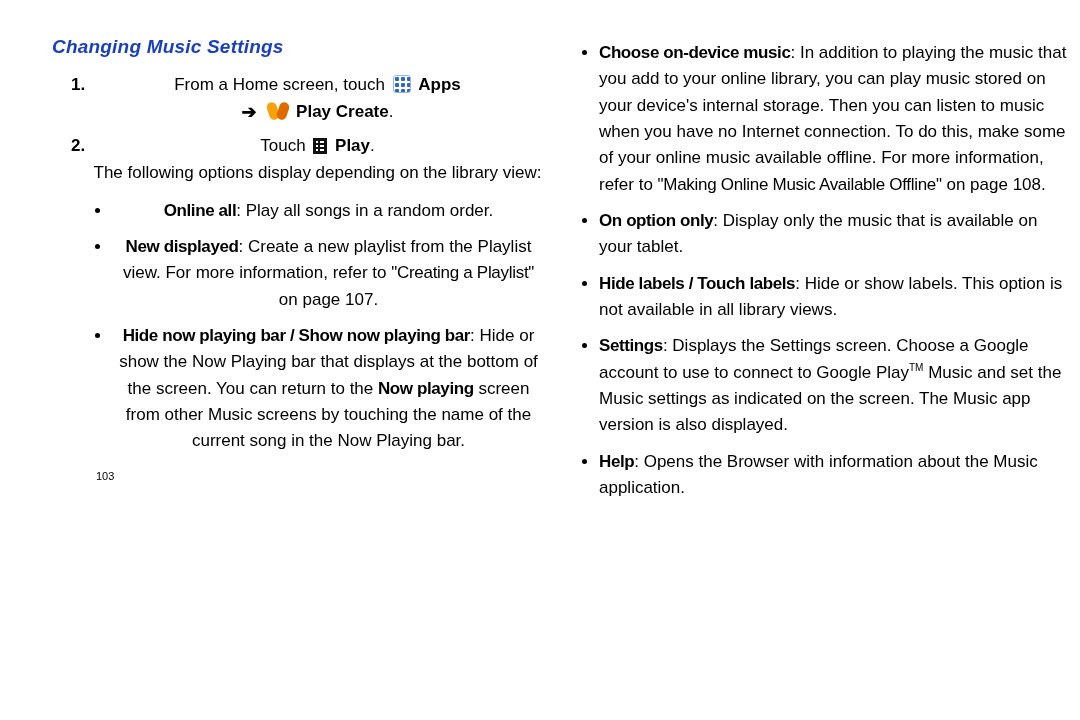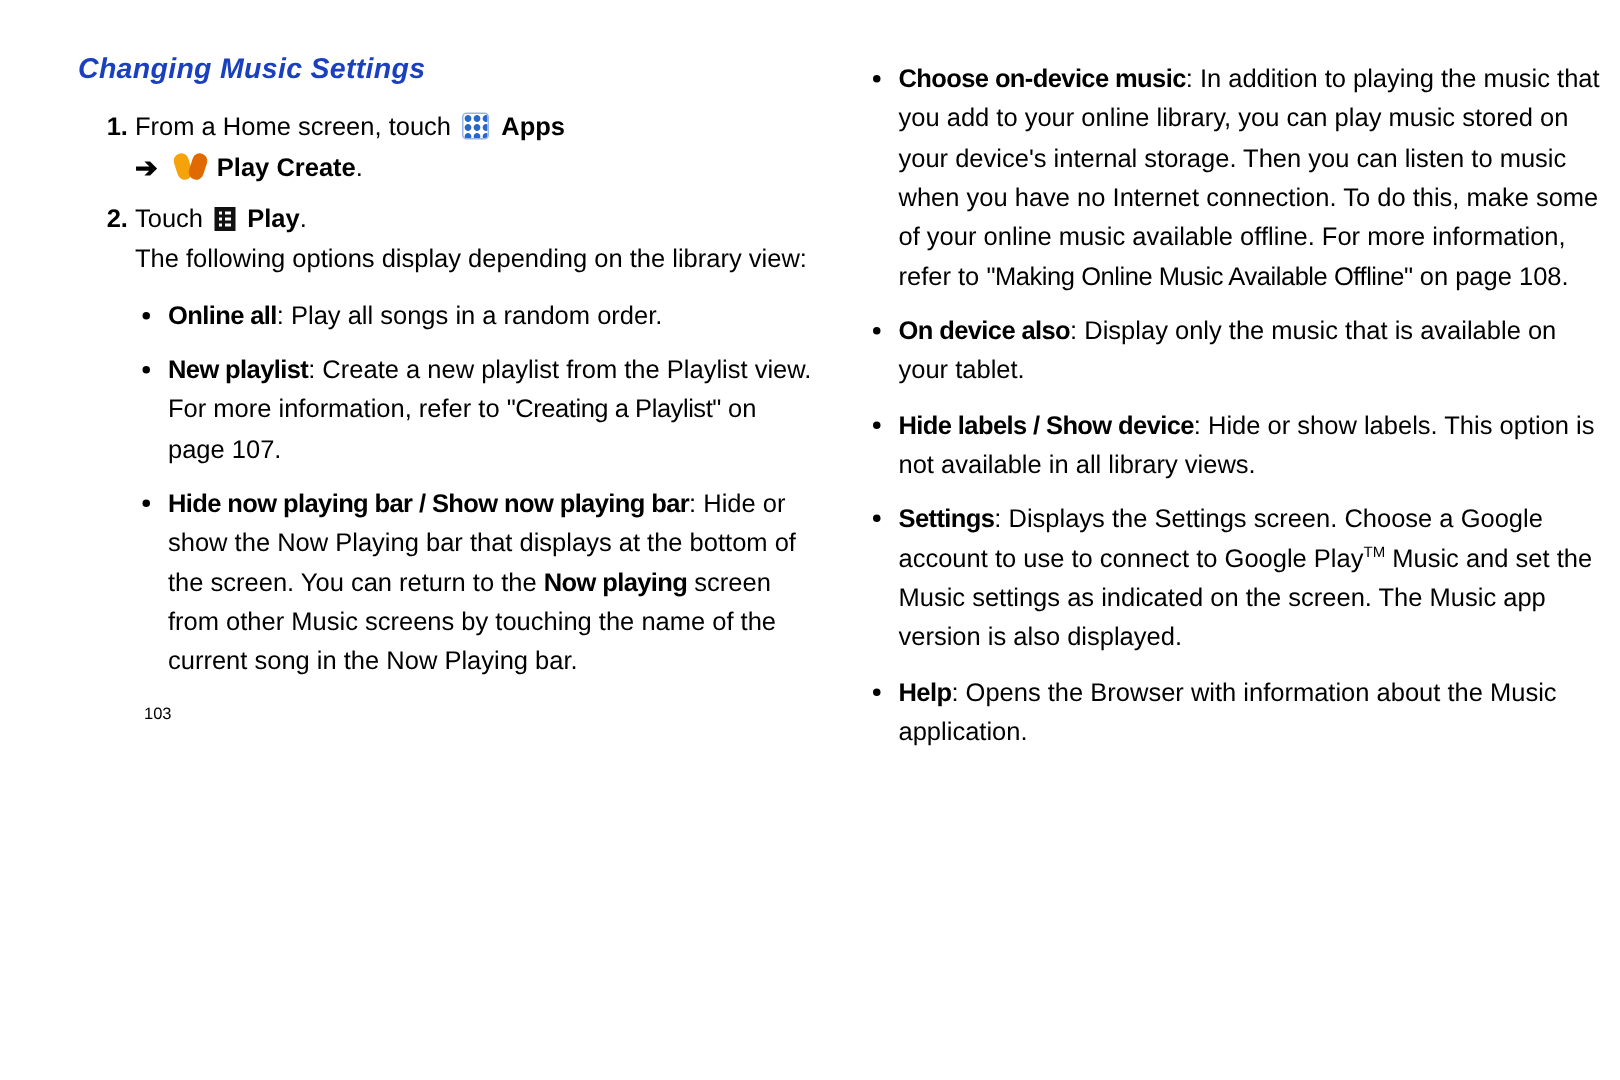--- a/index.html
+++ b/index.html
@@ -30,20 +30,21 @@
     font-size: 19px;
     margin: 0 0 14px 0;
     letter-spacing: 0.2px;
   }
   .intro {
     margin: 0 0 8px 18px;
   }
   ol.steps {
     margin: 0 0 0 38px;
     padding: 0;
+    text-align: center;
   }
   ol.steps > li {
     margin: 0 0 8px 0;
     line-height: 1.5;
   }
   ol.steps > li::marker {
     font-weight: 700;
   }
   .bold { font-weight: 700; }
   .arrow {
@@ -169,41 +170,41 @@
         <span>Touch </span>
         <span class="icon-menu"></span>
         <span class="bold">Play</span><span>.</span>
         <div class="step-tail">The following options display depending on the library view:</div>
 
         <ul class="bullets">
           <li>
             <span class="bold squish">Online all</span><span>: Play all songs in a random order.</span>
           </li>
           <li>
-            <span class="bold squish">New playlist</span><span>: Create a new playlist from the Playlist view. For more information, refer to</span>
+            <span class="bold squish">New displayed</span><span>: Create a new playlist from the Playlist view. For more information, refer to</span>
             <span class="refline">"Creating a Playlist"</span><span> on page 107.</span>
           </li>
           <li>
             <span class="bold squish">Hide now playing bar / Show now playing bar</span><span>: Hide or show the Now Playing bar that displays at the bottom of the screen. You can return to the </span><span class="bold squish">Now playing</span><span> screen from other Music screens by touching the name of the current song in the Now Playing bar.</span>
           </li>
         </ul>
       </li>
     </ol>
   </div>
 
   <div class="col">
     <ul class="bullets" style="margin-top:4px">
       <li>
         <span class="bold squish">Choose on-device music</span><span>: In addition to playing the music that you add to your online library, you can play music stored on your device's internal storage. Then you can listen to music when you have no Internet connection. To do this, make some of your online music available offline. For more information, refer to </span><span class="refline">"Making Online Music Available Offline"</span><span> on page 108.</span>
       </li>
       <li>
-        <span class="bold squish">On device also</span><span>: Display only the music that is available on your tablet.</span>
-      </li>
-      <li>
-        <span class="bold squish">Hide labels / Show device</span><span>: Hide or show labels. This option is not available in all library views.</span>
+        <span class="bold squish">On option only</span><span>: Display only the music that is available on your tablet.</span>
+      </li>
+      <li>
+        <span class="bold squish">Hide labels / Touch labels</span><span>: Hide or show labels. This option is not available in all library views.</span>
       </li>
       <li>
         <span class="bold squish">Settings</span><span>: Displays the Settings screen. Choose a Google account to use to connect to Google Play</span><sup style="font-size:10px">TM</sup><span> Music and set the Music settings as indicated on the screen. The Music app version is also displayed.</span>
       </li>
       <li>
         <span class="bold squish">Help</span><span>: Opens the Browser with information about the Music application.</span>
       </li>
     </ul>
   </div>
 

